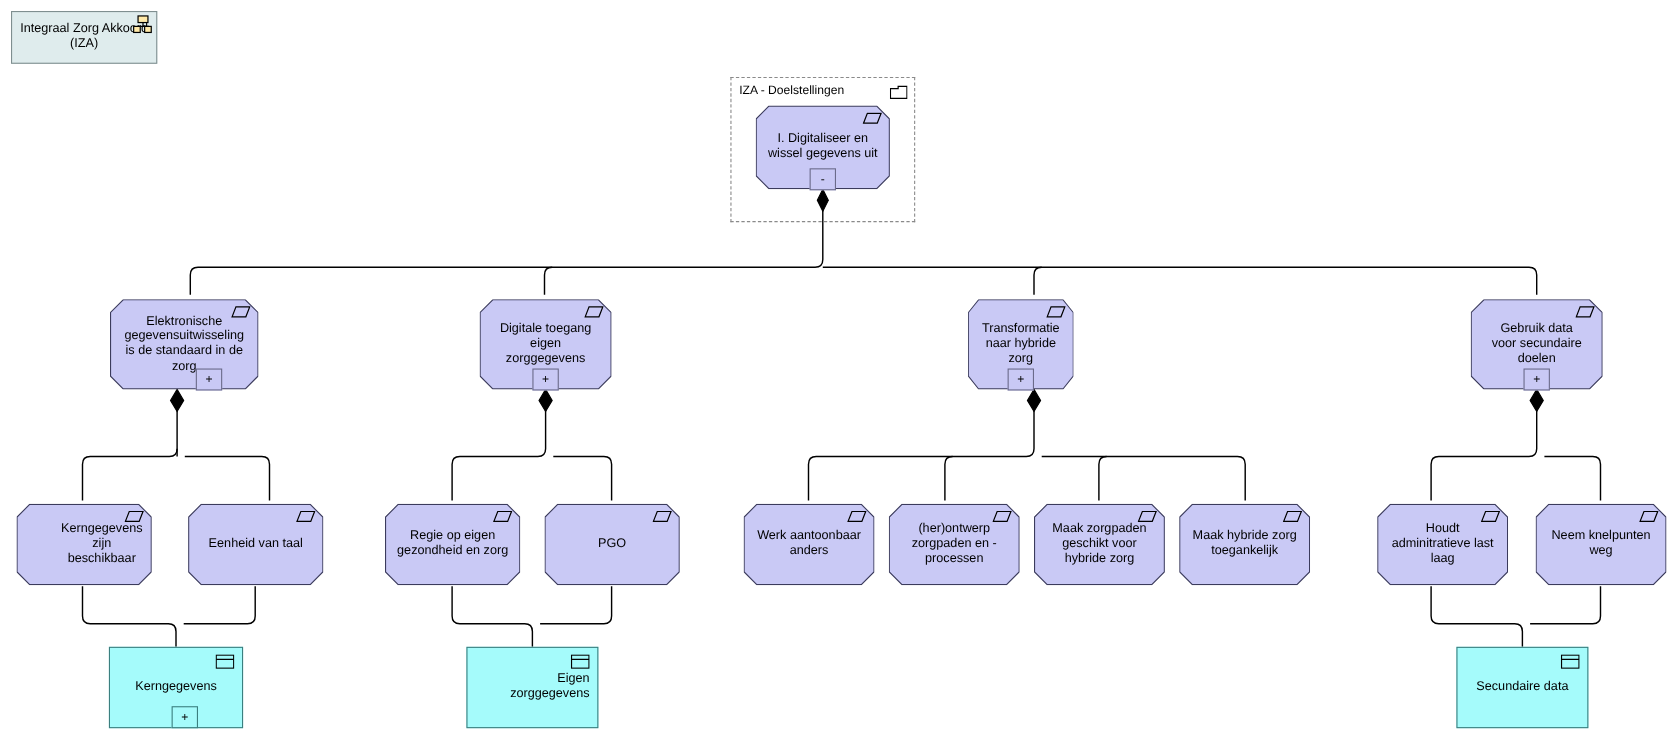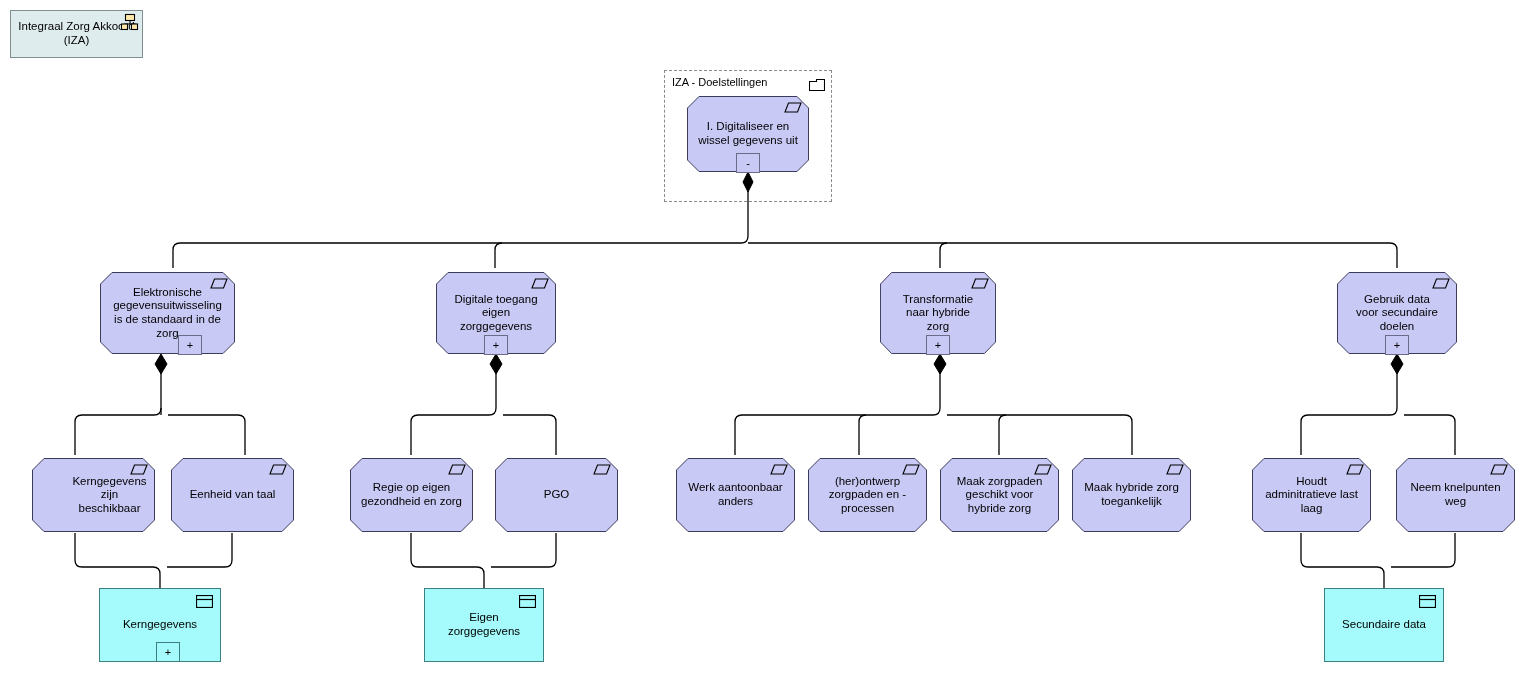--- a/index.html
+++ b/index.html
@@ -256,21 +256,21 @@
       <svg viewBox="0 0 18 11" width="18" height="11">
         <polygon points="4.5,1 17,1 13.5,10 1,10" fill="none" stroke="#000" stroke-width="1.1"></polygon>
       </svg>
     </span>
     <span class="label">Digitale toegang
 eigen
 zorggegevens</span>
     <span class="nub">+</span>
   </div>
 
-  <div class="node octagon" style="left:880px; top:272px; width:116px; height:82px;">
+  <div class="node octagon" style="left:880px; top:272px; width:96px; height:82px;">
     <svg class="outline" viewBox="0 0 120 82" preserveAspectRatio="none">
       <polygon points="12,0.5 108,0.5 119.5,12 119.5,70 108,81.5 12,81.5 0.5,70 0.5,12"></polygon>
     </svg>
     <span class="icon icon-deliverable">
       <svg viewBox="0 0 18 11" width="18" height="11">
         <polygon points="4.5,1 17,1 13.5,10 1,10" fill="none" stroke="#000" stroke-width="1.1"></polygon>
       </svg>
     </span>
     <span class="label">Transformatie
 naar hybride
@@ -286,21 +286,21 @@
       <svg viewBox="0 0 18 11" width="18" height="11">
         <polygon points="4.5,1 17,1 13.5,10 1,10" fill="none" stroke="#000" stroke-width="1.1"></polygon>
       </svg>
     </span>
     <span class="label">Gebruik data
 voor secundaire
 doelen</span>
     <span class="nub">+</span>
   </div>
 
-  <div class="node octagon" style="left:32px; top:458px; width:123px; height:74px;padding-left:32px;">
+  <div class="node octagon" style="left:15px; top:458px; width:123px; height:74px;padding-left:32px;">
     <svg class="outline" viewBox="0 0 123 74" preserveAspectRatio="none">
       <polygon points="12,0.5 111,0.5 122.5,12 122.5,62 111,73.5 12,73.5 0.5,62 0.5,12"></polygon>
     </svg>
     <span class="icon icon-deliverable">
       <svg viewBox="0 0 18 11" width="18" height="11">
           <polygon points="4.5,1 17,1 13.5,10 1,10" fill="none" stroke="#000" stroke-width="1.1"></polygon>
         </svg>
     </span>
     <span class="label">Kerngegevens zijn
 beschikbaar</span>
@@ -428,21 +428,21 @@
     <span class="icon icon-dataobject">
       <svg viewBox="0 0 17 13" width="17" height="13">
         <rect x="0.5" y="0.5" width="16" height="12" fill="none" stroke="#000" stroke-width="1.2"></rect>
         <line x1="0.5" y1="4.5" x2="16.5" y2="4.5" stroke="#000" stroke-width="1.2"></line>
       </svg>
     </span>
     <span class="label">Kerngegevens</span>
     <span class="nub" style="left:auto; right:40px; margin-left:0;">+</span>
   </div>
 
-  <div class="node dataobject" style="left:424px; top:588px; width:120px; height:74px;">
+  <div class="node dataobject" style="left:424px; top:588px; width:120px; height:74px;text-align:right;">
     <span class="icon icon-dataobject">
       <svg viewBox="0 0 17 13" width="17" height="13">
         <rect x="0.5" y="0.5" width="16" height="12" fill="none" stroke="#000" stroke-width="1.2"></rect>
         <line x1="0.5" y1="4.5" x2="16.5" y2="4.5" stroke="#000" stroke-width="1.2"></line>
       </svg>
     </span>
     <span class="label">Eigen zorggegevens</span>
   </div>
 
   <div class="node dataobject" style="left:1324px; top:588px; width:120px; height:74px;">

